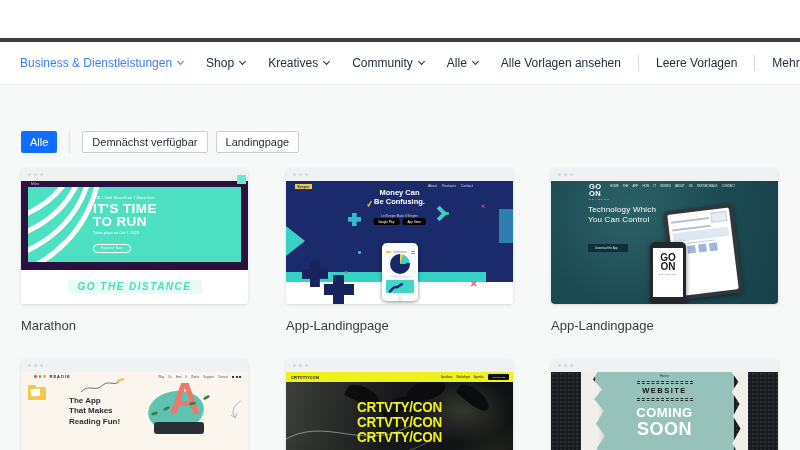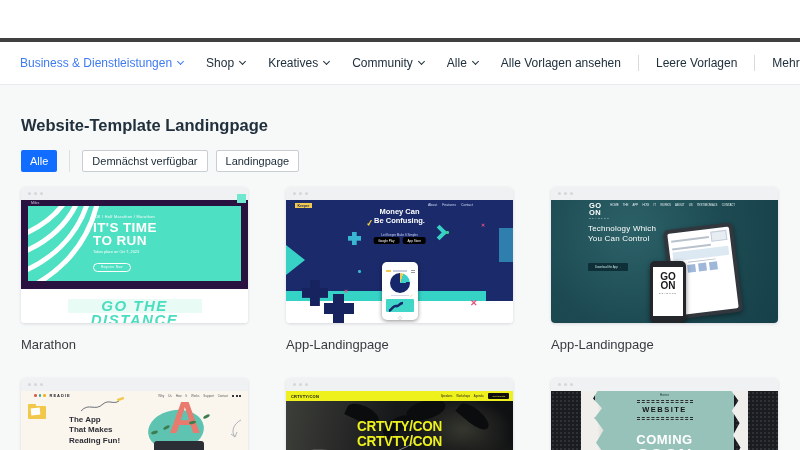--- a/index.html
+++ b/index.html
@@ -47,21 +47,21 @@
   .m-copy  { position:absolute; left:72px; top:15px; color:#fff; z-index:3; }
   .m-kicker{ font-size:3.8px; letter-spacing:.3px; margin-bottom:2px; }
   .m-title { font-size:13.5px; font-weight:800; line-height:.98; letter-spacing:.4px; }
   .m-date  { font-size:3.8px; margin-top:3px; }
   .m-btn   { display:inline-block; margin-top:5px; border:1px solid #fff; border-radius:5px; font-size:3px;
              padding:1.5px 7px; letter-spacing:.3px; }
   .m-sq    { position:absolute; top:7px; right:2px; width:9px; height:9px; background:#6fe8cf; z-index:5; }
   .m-white { position:absolute; left:0; right:0; bottom:0; height:34px; background:#fff; z-index:2;
              display:flex; justify-content:center; }
   .m-strip { margin-top:10px; width:134px; height:14px; background:#e8fbf5; text-align:center;
-             font-size:15px; font-style:italic; font-weight:bold; color:#49dec0; letter-spacing:1.5px; line-height:14px; }
+             font-size:10px; font-style:italic; font-weight:bold; color:#49dec0; letter-spacing:1.5px; line-height:14px; }
 
   
   .a-bg { position:absolute; inset:0 0 22px 0; background:#1b2a6b; }
   .a-white { position:absolute; left:0; right:0; bottom:0; height:22px; background:#fff; }
   .a-logo { position:absolute; left:9px; top:3px; background:#f2c94c; color:#1b2a6b; font-size:3.5px;
             font-weight:bold; padding:.5px 2.5px; z-index:3; }
   .a-nav  { position:absolute; right:40px; top:3px; font-size:3.5px; color:#cdd6f5; word-spacing:4px; z-index:3; }
   .a-title{ position:absolute; left:0; right:0; top:7px; text-align:center; color:#fff; font-size:7.5px;
             font-weight:bold; line-height:1.2; z-index:3; }
   .a-sub  { position:absolute; left:0; right:0; top:33px; text-align:center; color:#cfd8f7; font-size:3px; z-index:3; }
@@ -159,21 +159,21 @@
   .w-panel { position:absolute; left:44px; right:44px; top:0; bottom:0; background:#97c2ba; z-index:2; }
   .w-torn { position:absolute; top:0; bottom:0; width:30px; z-index:3; }
   .w-torn.l { left:30px; background:linear-gradient(90deg,#f0efec 55%,#c3c3bf 100%);
       clip-path:polygon(0 0,55% 0,40% 6%,70% 14%,45% 22%,75% 32%,50% 42%,80% 52%,52% 62%,78% 72%,48% 82%,72% 92%,50% 100%,0 100%); }
   .w-torn.r { right:30px; background:linear-gradient(270deg,#f0efec 55%,#c3c3bf 100%);
       clip-path:polygon(45% 0,100% 0,100% 100%,50% 100%,72% 90%,45% 80%,70% 68%,48% 58%,75% 46%,50% 36%,72% 26%,46% 16%,68% 8%); }
   .w-content { position:absolute; left:44px; right:44px; top:0; z-index:4; text-align:center; }
   .w-home { font-size:3.5px; color:#27413d; margin-top:2px; }
   .w-dash { width:56px; height:3px; border-top:1px dashed #2e2e2e; border-bottom:1px dashed #2e2e2e; margin:3px auto 0; }
   .w-site { font-size:7.5px; font-weight:900; letter-spacing:1.5px; color:#141414; margin-top:2px; }
-  .w-coming { font-size:13px; font-weight:900; color:#fff; letter-spacing:.5px; margin-top:12px; }
+  .w-coming { font-size:13px; font-weight:900; color:#fff; letter-spacing:.5px; margin-top:4px; }
   .w-soon { font-size:18px; font-weight:900; color:#fff; letter-spacing:.5px; margin-top:0; line-height:1; }
 </style>
 </head>
 <body>
 
 <div id="app">
 
   <div class="topband"></div>
 
   <div class="catnav">
@@ -203,21 +203,20 @@
       <span class="navlink">Leere Vorlagen</span>
       <span class="vdiv"></span>
       <span class="cat" style="margin-right:0">
         <span>Mehr</span>
 
       </span>
     </div>
   </div>
 
   <div class="main">
-    <div class="pagetitle">Website-Template Landingpage</div>
 
     <div class="chips">
       <span class="chip-all">Alle</span>
       <span class="chip-sep"></span>
       <span class="chip">Demnächst verfügbar</span>
       <span class="chip">Landingpage</span>
     </div>
 
     <div class="row">
 

